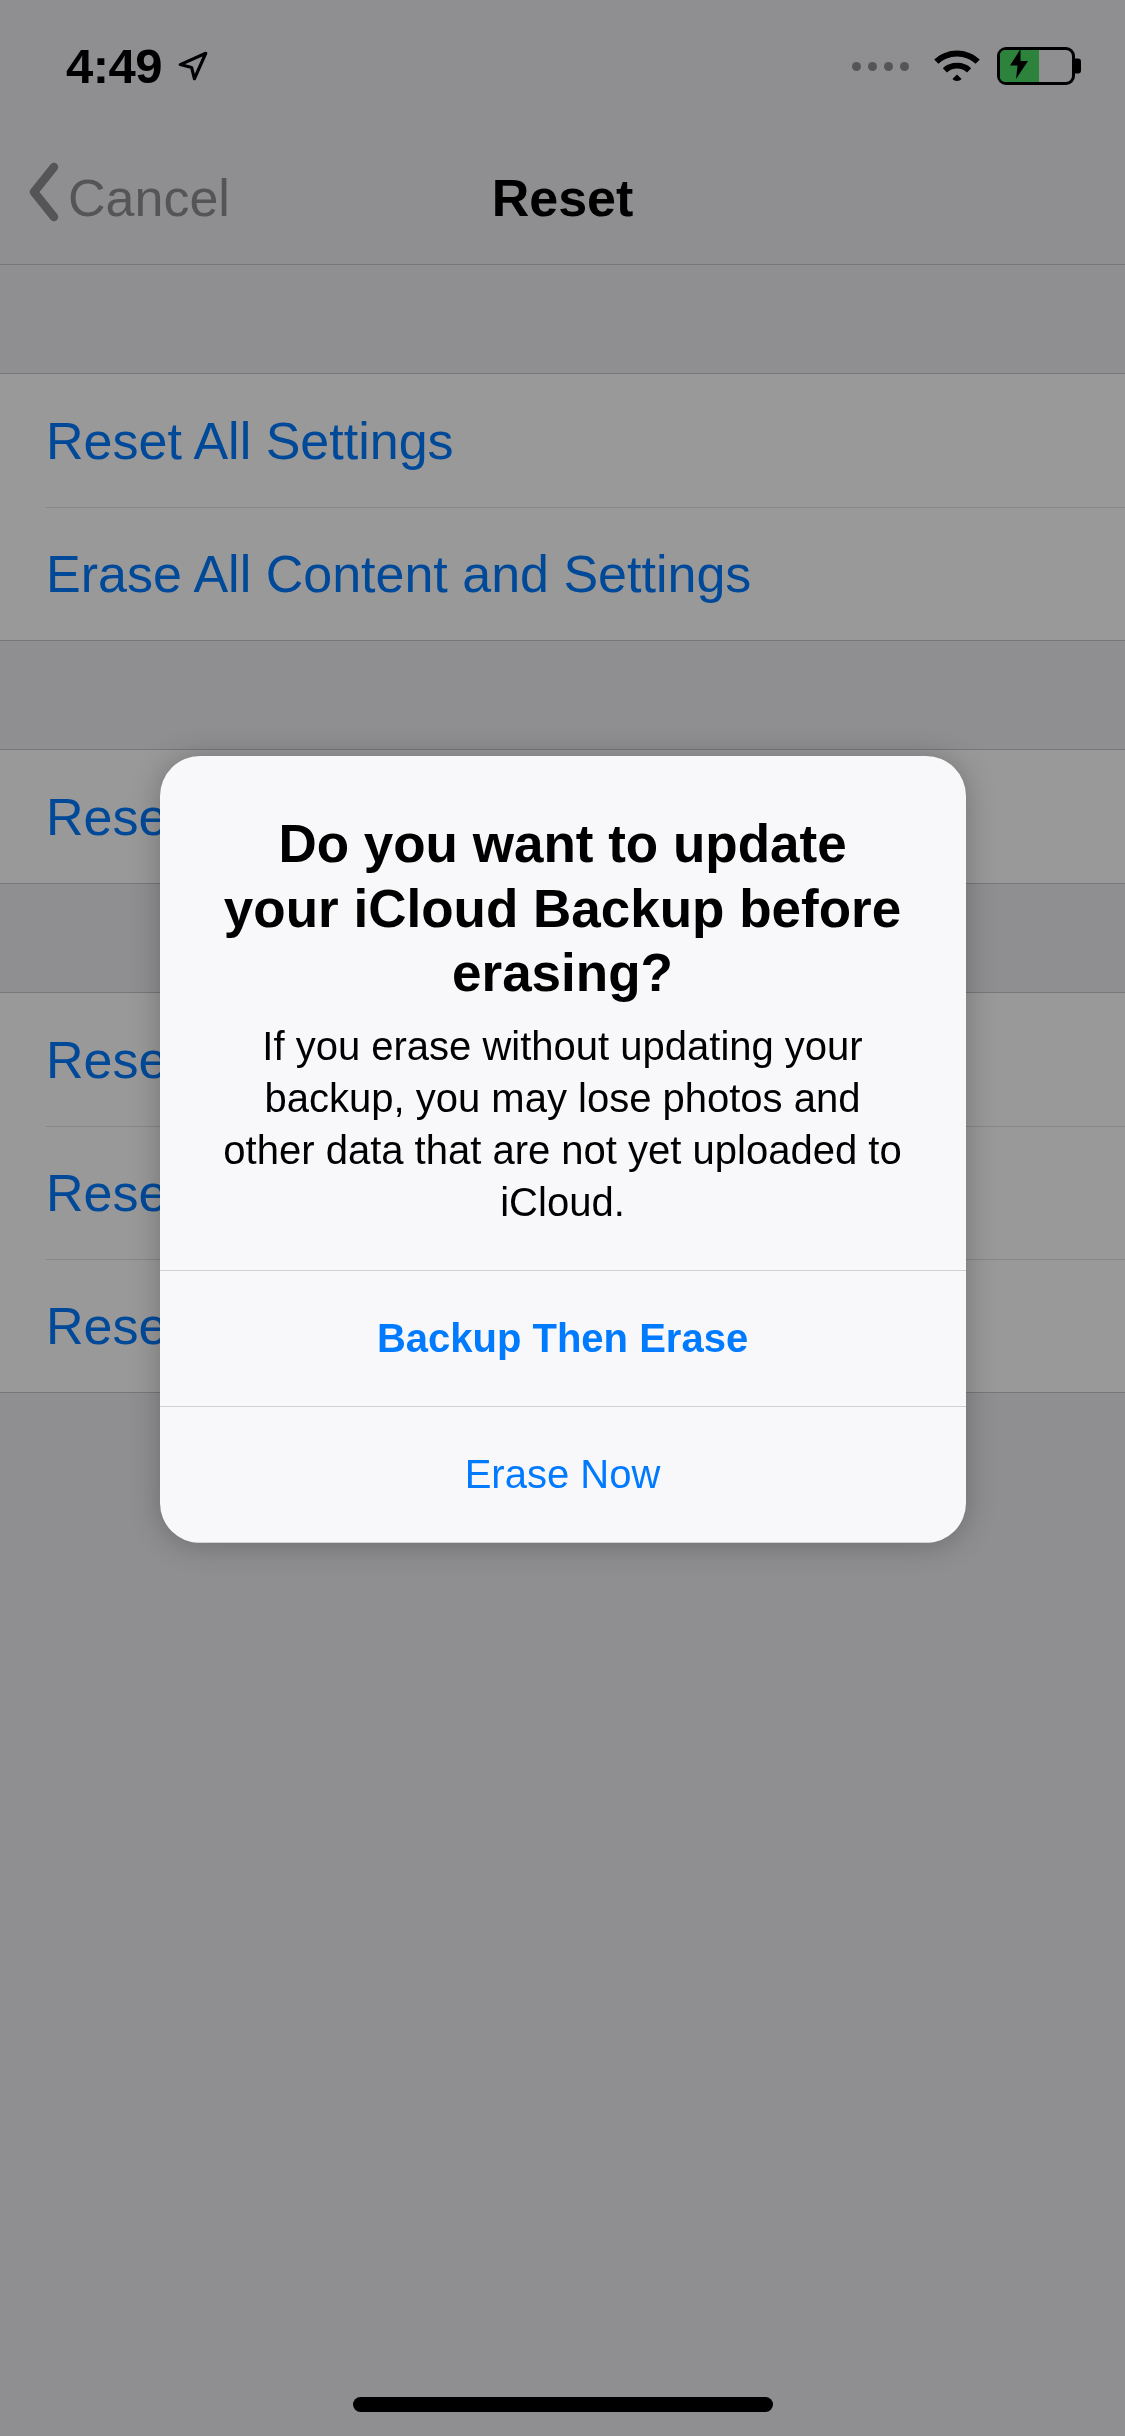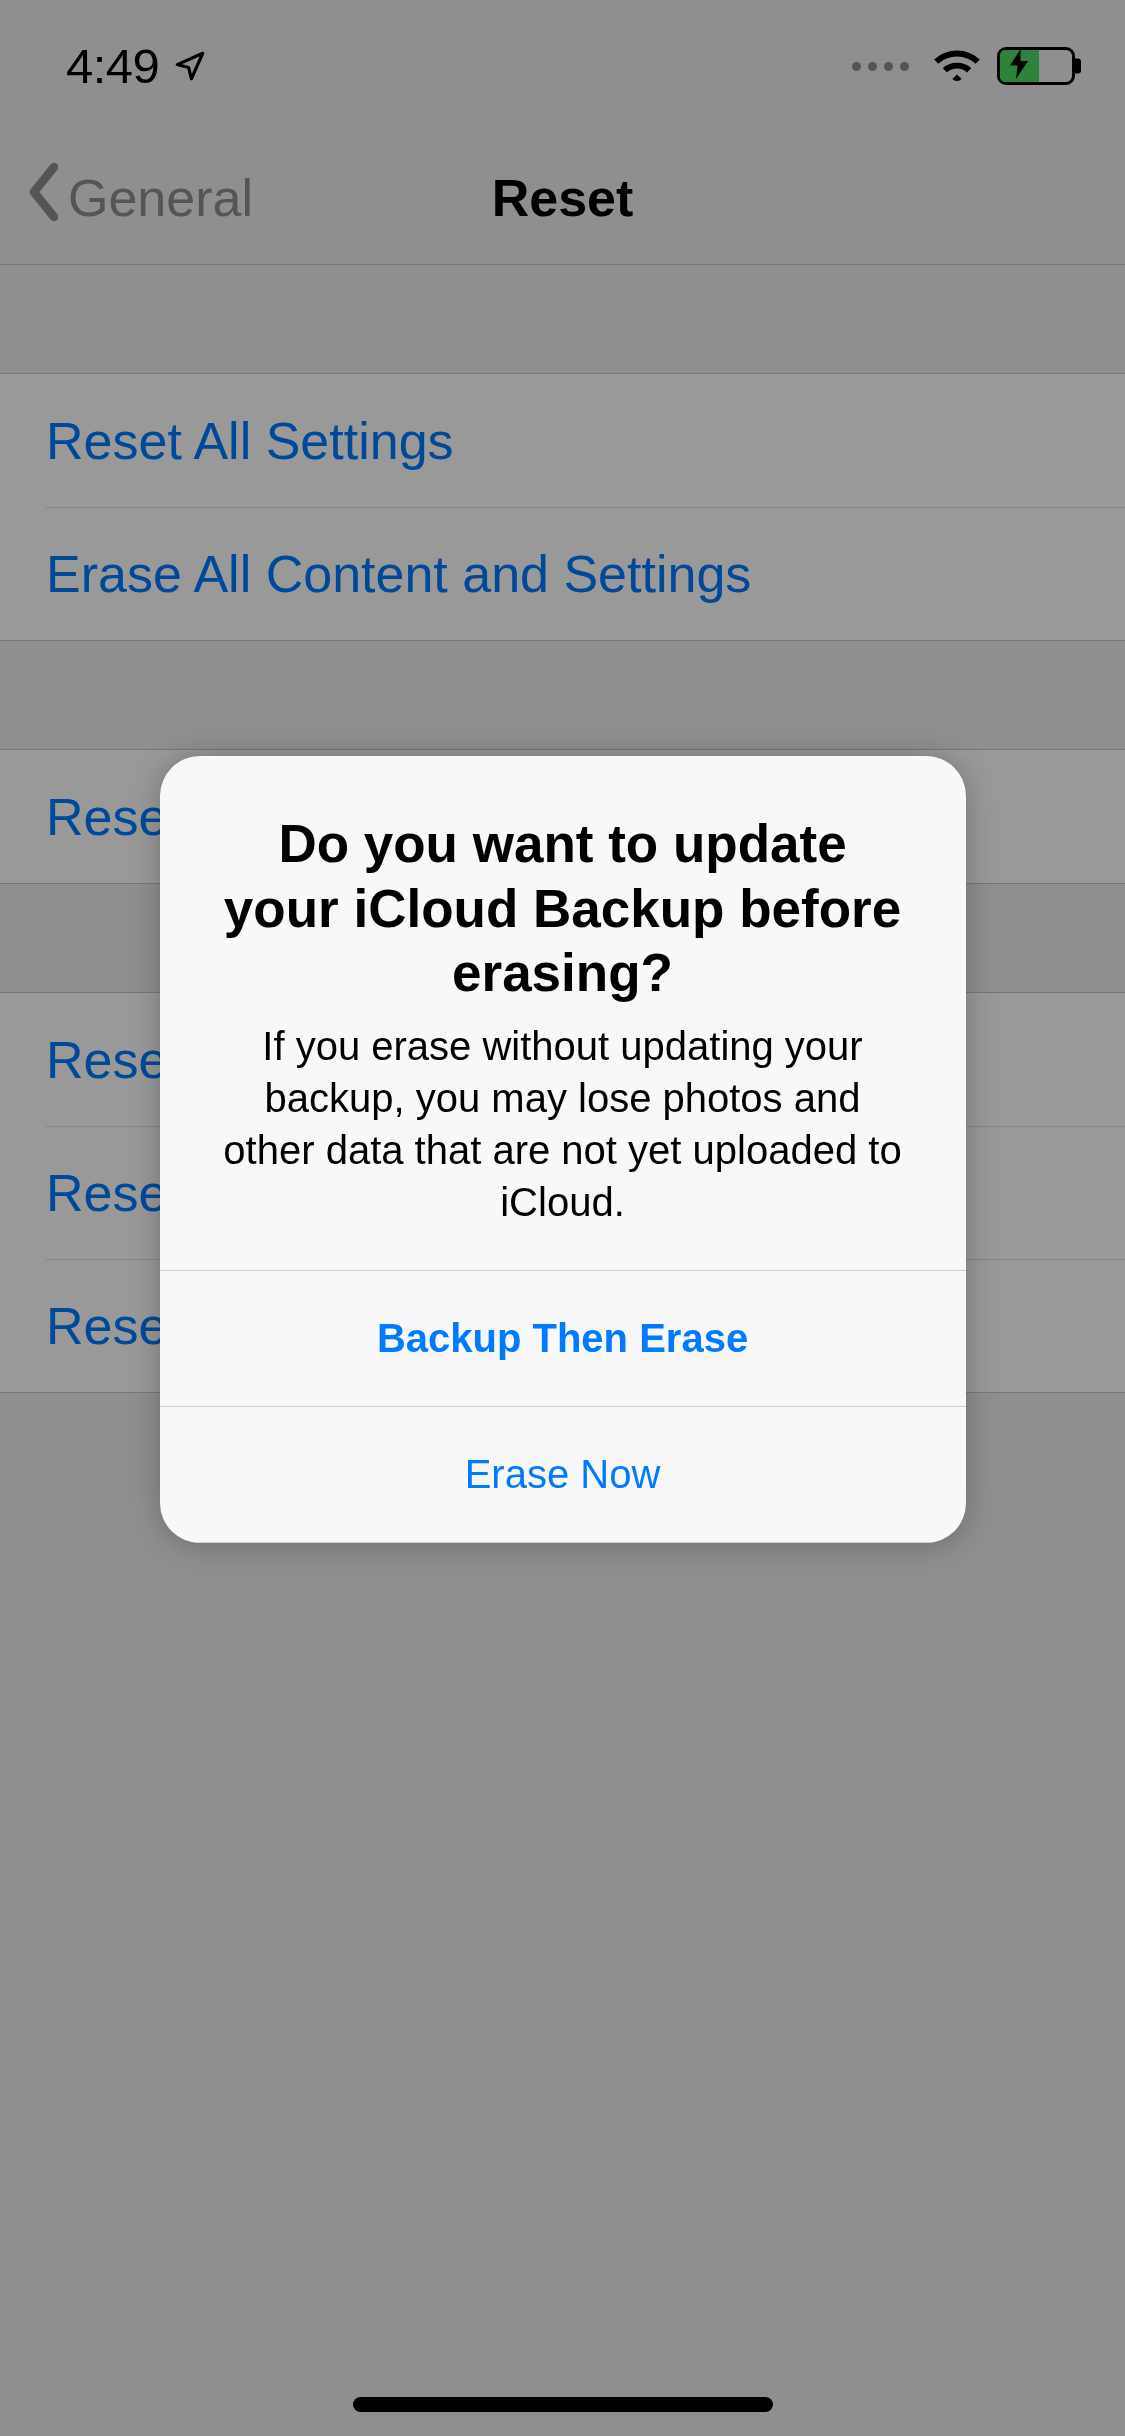--- a/index.html
+++ b/index.html
@@ -1,21 +1,21 @@
 <!DOCTYPE html>
 <html><head>
   <meta charset="utf-8">
   <style>
     * { margin: 0; padding: 0; box-sizing: border-box; -webkit-font-smoothing: antialiased; }
     html, body { width: 1125px; height: 2436px; overflow: hidden; font-family: -apple-system, "SF Pro Text", "Helvetica Neue", Helvetica, Arial, sans-serif; }
     .screen { position: relative; width: 1125px; height: 2436px; background:#efeff4; }
 
     
     .status-bar { position: relative; height: 132px; display:flex; align-items:center; justify-content:space-between; padding: 0 50px 0 66px; }
-    .status-left { display:flex; gap: 14px; font-weight:400; font-size:49px; letter-spacing:-0.5px; color:#000; }
+    .status-left { display:flex; gap: 14px; font-weight:700; font-size:49px; letter-spacing:-0.5px; color:#000; }
     .status-right { display:flex; align-items:center; gap: 16px; }
     .dots { display:flex; gap:7px; margin-right:8px;}
     .dots span{ width:9px; height:9px; border-radius:50%; background:#8e8e93;}
     .battery { position:relative; width:78px; height:38px; border:3px solid #000; border-radius:9px; display:flex; align-items:center; }
     .battery::after{ content:""; position:absolute; right:-9px; top:50%; transform:translateY(-50%); width:6px; height:15px; background:#000; border-radius:0 3px 3px 0;}
     .battery-fill{ width:54%; height:100%; background:#4cd964; border-radius:5px 0 0 5px;}
     .bolt{position:absolute; left:27%; top:50%; transform:translate(-50%,-50%);}
 
     
     .nav-bar { position:relative; height: 133px; border-bottom:1px solid #c6c6c8; display:flex; align-items:center; }
@@ -82,21 +82,21 @@
     </div>
   </div>
 
   <div class="nav-bar">
     <div class="nav-back">
       <span>
         <svg width="40" height="60" viewBox="0 0 14 24" fill="none" stroke="#8e8e93" stroke-width="3.4" stroke-linecap="round" stroke-linejoin="round">
             <polyline points="11,2 3,12 11,22"></polyline>
           </svg>
       </span>
-      <span class="nav-back-label">General</span>
+      <span class="nav-back-label">Cancel</span>
     </div>
     <div class="nav-title">Reset</div>
   </div>
 
   <div class="gap"></div>
   <div class="group">
     <div class="row">
         <span>Reset All Settings</span>
       </div>
     <div class="row">

